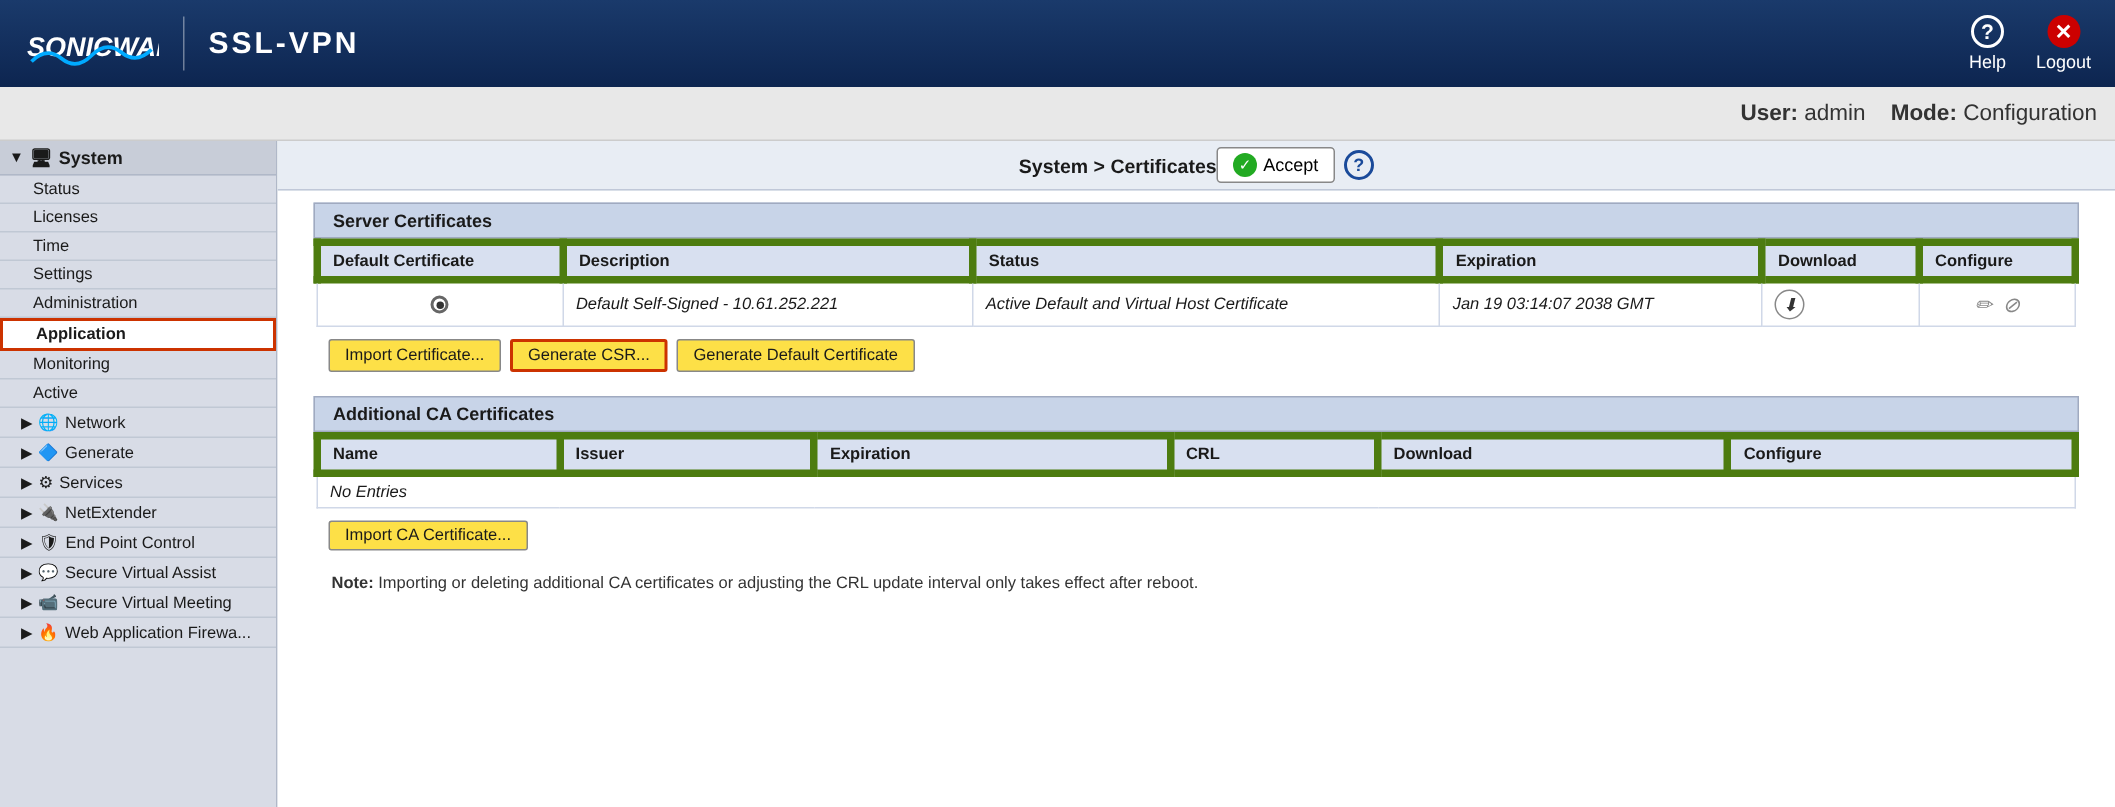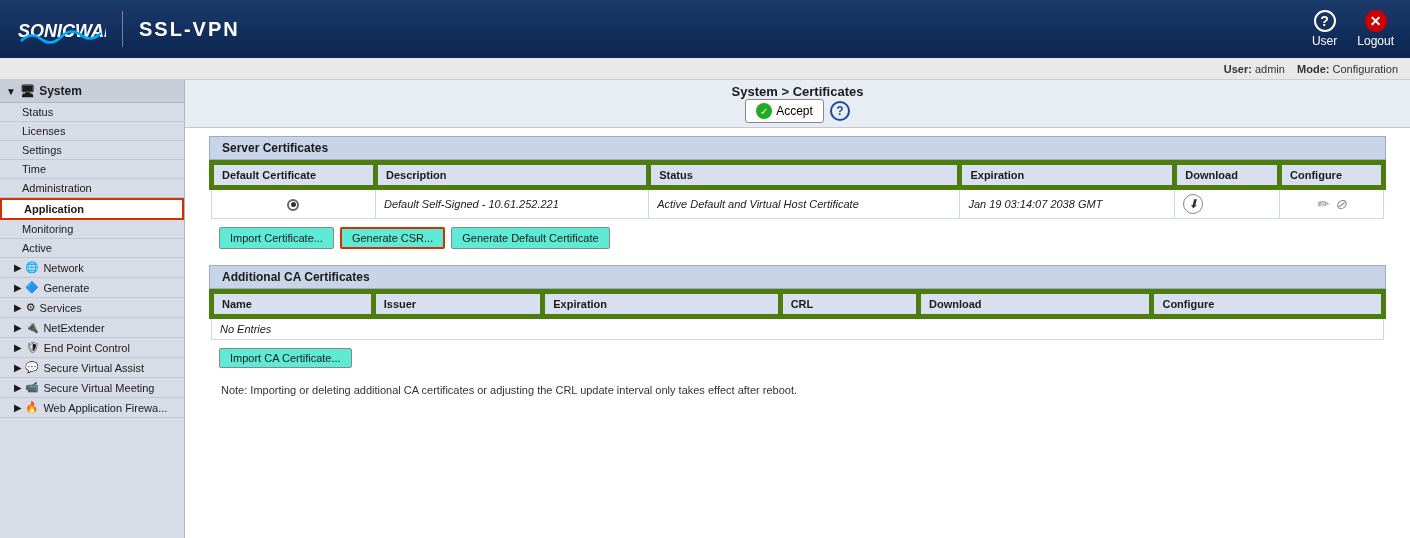--- a/index.html
+++ b/index.html
@@ -54,26 +54,26 @@
       align-items: center;
       justify-content: center;
       font-size: 14px;
     }
     .help-icon { background: transparent; border: 2px solid white; color: white; font-weight: bold; }
     .logout-icon { background: #cc0000; color: white; font-weight: bold; }
 
     
     .topbar {
       background: #e8e8e8;
-      height: 22px;
+      height: 36px;
       display: flex;
       align-items: center;
       justify-content: flex-end;
       padding: 0 12px;
-      font-size: 11px;
+      font-size: 15px;
       color: #333;
       border-bottom: 1px solid #ccc;
     }
 
     
     .main-layout {
       display: flex;
       height: calc(538px - 58px - 22px);
     }
 
@@ -129,21 +129,20 @@
     }
 
     
     .breadcrumb-bar {
       background: #e8edf4;
       border-bottom: 1px solid #c0c8d8;
       padding: 4px 16px;
       display: flex;
       align-items: center;
       justify-content: center;
-      flex-direction: column;
     }
     .breadcrumb-text {
       font-size: 13px;
       font-weight: bold;
       color: #1a1a1a;
     }
     .accept-btn {
       background: white;
       border: 1px solid #888;
       border-radius: 3px;
@@ -215,35 +214,35 @@
     }
     .cert-table tr:nth-child(even) td { background: #f0f4fa; }
     .cert-table tr:nth-child(odd) td { background: white; }
 
     .action-buttons {
       display: flex;
       gap: 6px;
       padding: 8px 10px;
     }
     .action-btn {
-      background: #5eead4;
+      background: #fde047;
       border: 1px solid #888;
       border-radius: 2px;
       padding: 3px 10px;
       cursor: pointer;
       font-size: 11px;
       color: #1a1a1a;
     }
 
     .note-text {
       padding: 8px 12px;
       font-size: 11px;
       color: #333;
     }
-    .note-text strong { font-weight: normal; margin-top: 12px; }
+    .note-text strong { font-weight: bold; margin-top: 12px; }
 
     .download-icon {
       width: 20px;
       height: 20px;
       border: 1px solid #888;
       border-radius: 50%;
       display: flex;
       align-items: center;
       justify-content: center;
       cursor: pointer;
@@ -290,21 +289,21 @@
         <text x="2" y="26" fill="white" font-size="18" font-weight="bold" font-style="italic" font-family="Arial">SONICWALL</text>
         <path d="M5,30 Q15,20 25,28 Q35,36 45,26 Q55,16 65,24 Q75,32 85,22" stroke="#00aaff" stroke-width="2.5" fill="none"></path>
       </svg>
     </div>
     <div class="divider-v"></div>
     <div class="header-title">SSL-VPN</div>
   </div>
   <div class="header-right">
     <div class="header-btn">
       <div class="header-btn-icon help-icon">?</div>
-      <span>User</span>
+      <span>Help</span>
     </div>
     <div class="header-btn">
       <div class="header-btn-icon logout-icon">✕</div>
       <span>Logout</span>
     </div>
   </div>
 </div>
 
 <div class="topbar">
   <span>
@@ -319,22 +318,22 @@
 <div class="main-layout">
 
   <div class="sidebar">
     <div class="sidebar-section-header">
       <span style="font-size:10px;">▼</span>
       <span>🖥</span>
       <span>System</span>
     </div>
     <div class="sidebar-item">Status</div>
     <div class="sidebar-item">Licenses</div>
+    <div class="sidebar-item">Time</div>
     <div class="sidebar-item">Settings</div>
-    <div class="sidebar-item">Time</div>
     <div class="sidebar-item">Administration</div>
     <div class="sidebar-item active">Application</div>
     <div class="sidebar-item">Monitoring</div>
     <div class="sidebar-item">Active</div>
 
     <div class="sidebar-group-item">
       <span style="font-size:10px;">▶</span>
       <span>🌐</span>
       <span>Network</span>
     </div>

